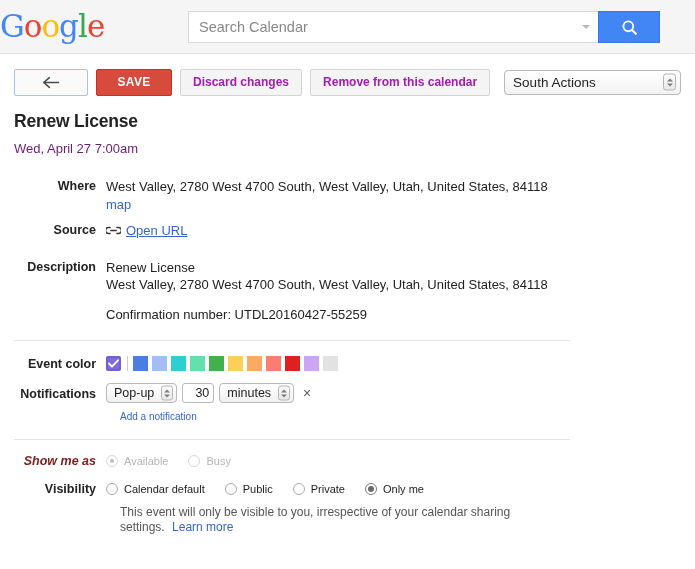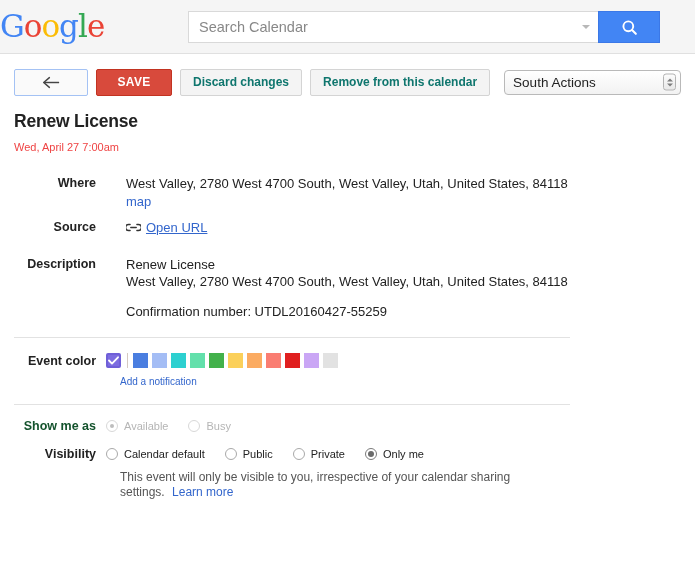--- a/index.html
+++ b/index.html
@@ -113,21 +113,21 @@
   .btn-save {
     background: #d84a3c;
     border: 1px solid #c23321;
     color: #ffffff;
     letter-spacing: 0.3px;
     min-width: 76px;
   }
   .btn-grey {
     background: #f4f4f4;
     border: 1px solid #d4d4d4;
-    color: #0f766e;
+    color: #a21caf;
   }
   .more-actions {
     margin-left: 6px;
     flex: 1 1 auto;
     height: 25px;
     background: linear-gradient(#ffffff, #f2f2f2);
     border: 1px solid #b9b9b9;
     border-radius: 4px;
     display: flex;
     align-items: center;
@@ -164,32 +164,31 @@
 
   
   .title-area { padding: 10px 14px 0 14px; }
   .event-title {
     font-size: 17.5px;
     font-weight: bold;
     color: #222222;
     letter-spacing: -0.2px;
   }
   .event-date {
-    font-size: 11px;
-    color: #ef4444;
+    font-size: 13px;
+    color: #701a75;
     margin-top: 9px;
   }
 
   
   .details { padding: 0 14px; margin-top: 22px; }
   .row {
     display: flex;
     align-items: flex-start;
     margin-bottom: 0;
-    gap: 20px;
   }
   .row-label {
     width: 92px;
     flex: 0 0 92px;
     text-align: right;
     font-weight: bold;
     font-size: 12.5px;
     color: #222222;
     padding-right: 10px;
     padding-top: 1px;
@@ -453,33 +452,52 @@
       <span class="sw" style="background: rgb(67, 177, 75);"></span>
       <span class="sw" style="background: rgb(251, 208, 90);"></span>
       <span class="sw" style="background: rgb(251, 171, 97);"></span>
       <span class="sw" style="background: rgb(250, 125, 114);"></span>
       <span class="sw" style="background: rgb(224, 31, 31);"></span>
       <span class="sw" style="background: rgb(202, 166, 245);"></span>
       <span class="sw" style="background: rgb(226, 226, 226);"></span>
     </div>
   </div>
 
+  <div class="row-notif">
+    <div class="row-label">Notifications</div>
+    <div class="mac-select">
+      <span>Pop-up</span>
+      <span class="mac-stepper">
+          <i class="up"></i>
+          <i class="dn"></i>
+        </span>
+    </div>
+    <input class="num-input" type="text" value="30" style="">
+    <div class="mac-select">
+      <span>minutes</span>
+      <span class="mac-stepper">
+          <i class="up"></i>
+          <i class="dn"></i>
+        </span>
+    </div>
+    <span class="x-btn">×</span>
+  </div>
 
   <div class="add-notif">
     <a class="lnk">Add a notification</a>
   </div>
 
 </div>
 
 <div class="divider"></div>
 
 <div class="section">
 
   <div class="row-radio">
-    <div class="row-label" style="color:#14532d;">Show me as</div>
+    <div class="row-label" style="color:#7f1d1d;font-style:italic;">Show me as</div>
     <label class="radio-opt disabled">
       <span class="rad disabled sel-light"></span>
       <span>Available</span>
     </label>
     <label class="radio-opt disabled">
       <span class="rad disabled"></span>
       <span>Busy</span>
     </label>
   </div>
 

